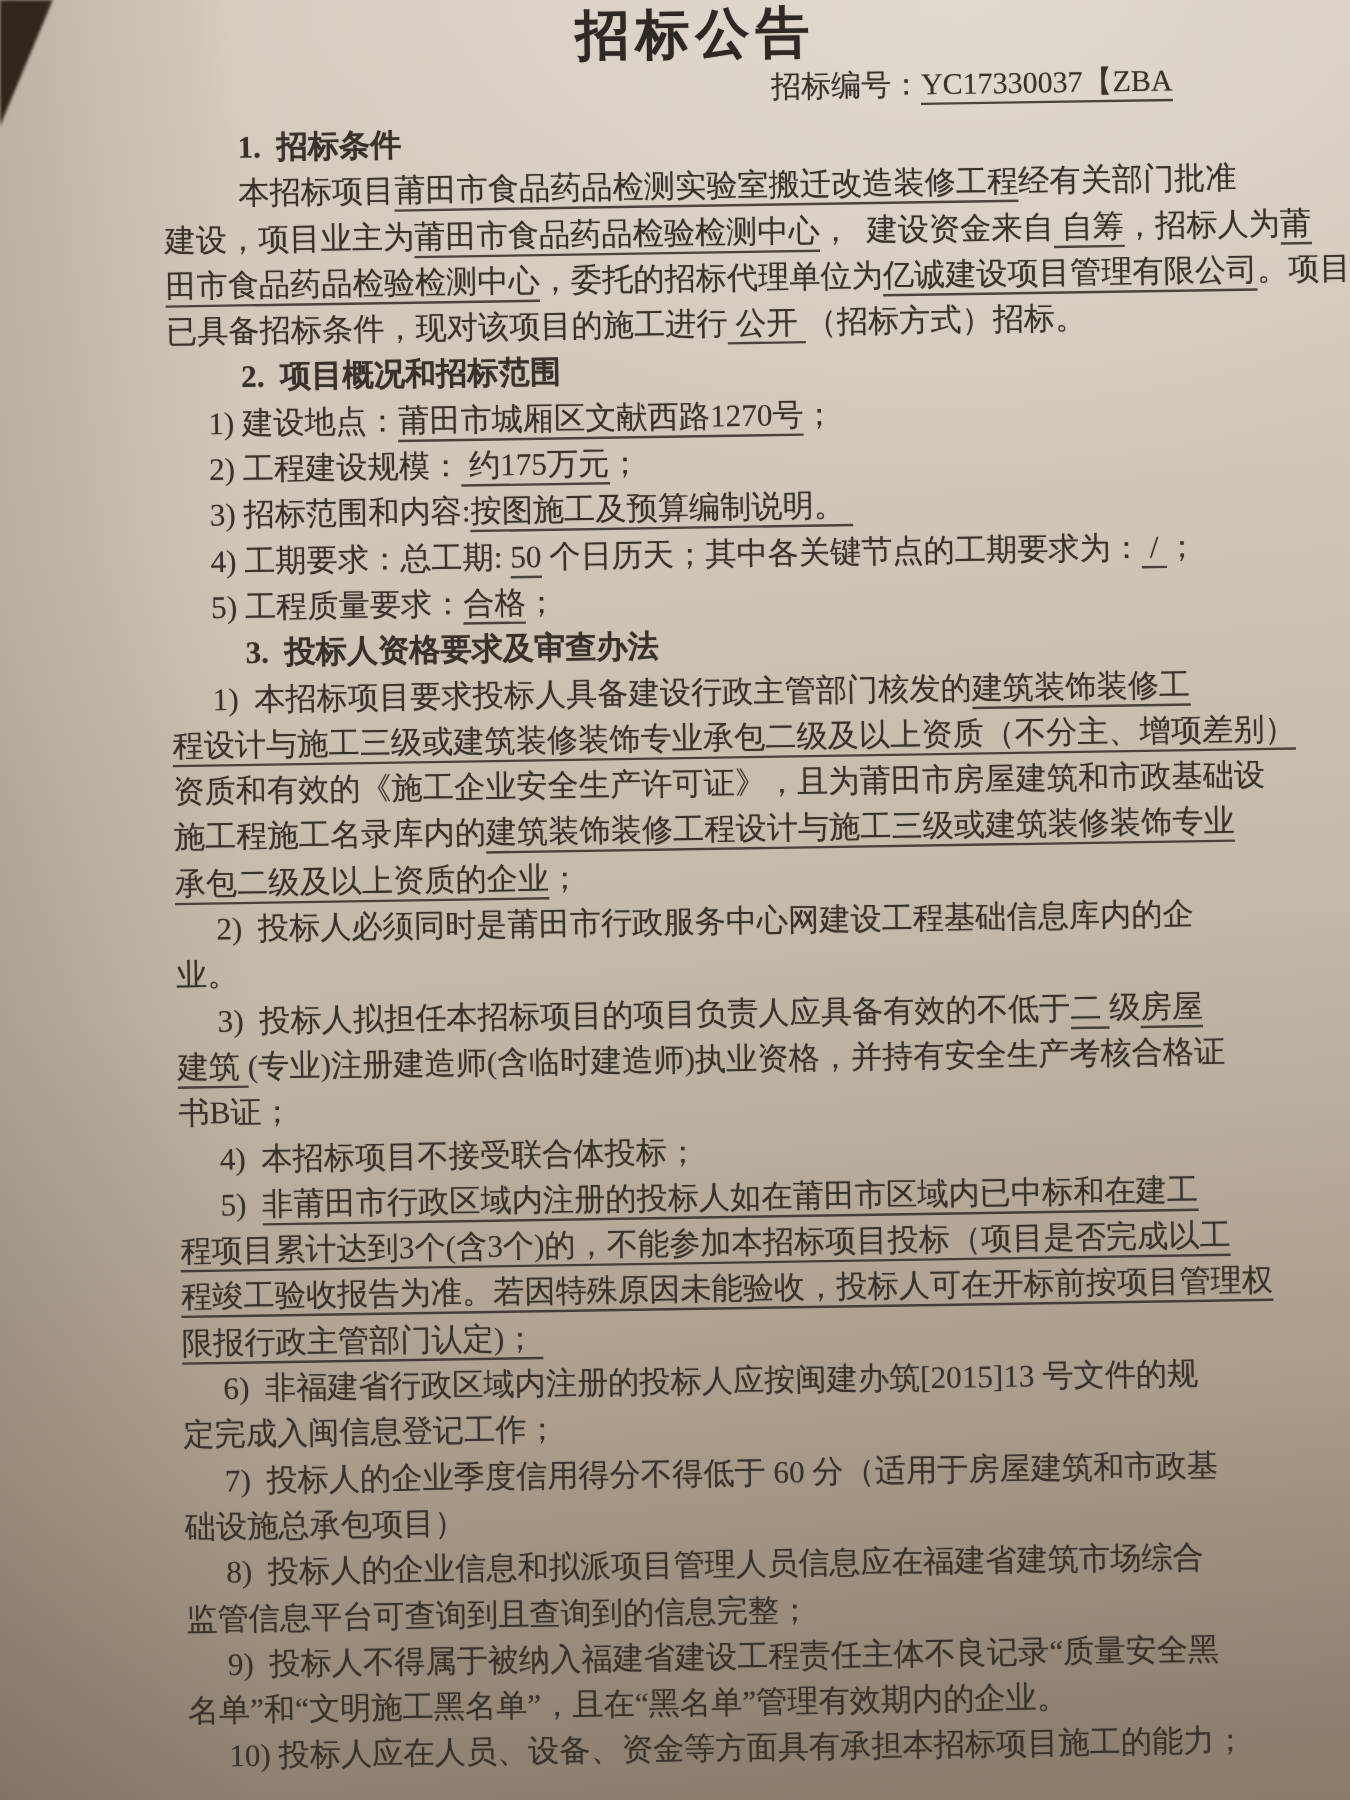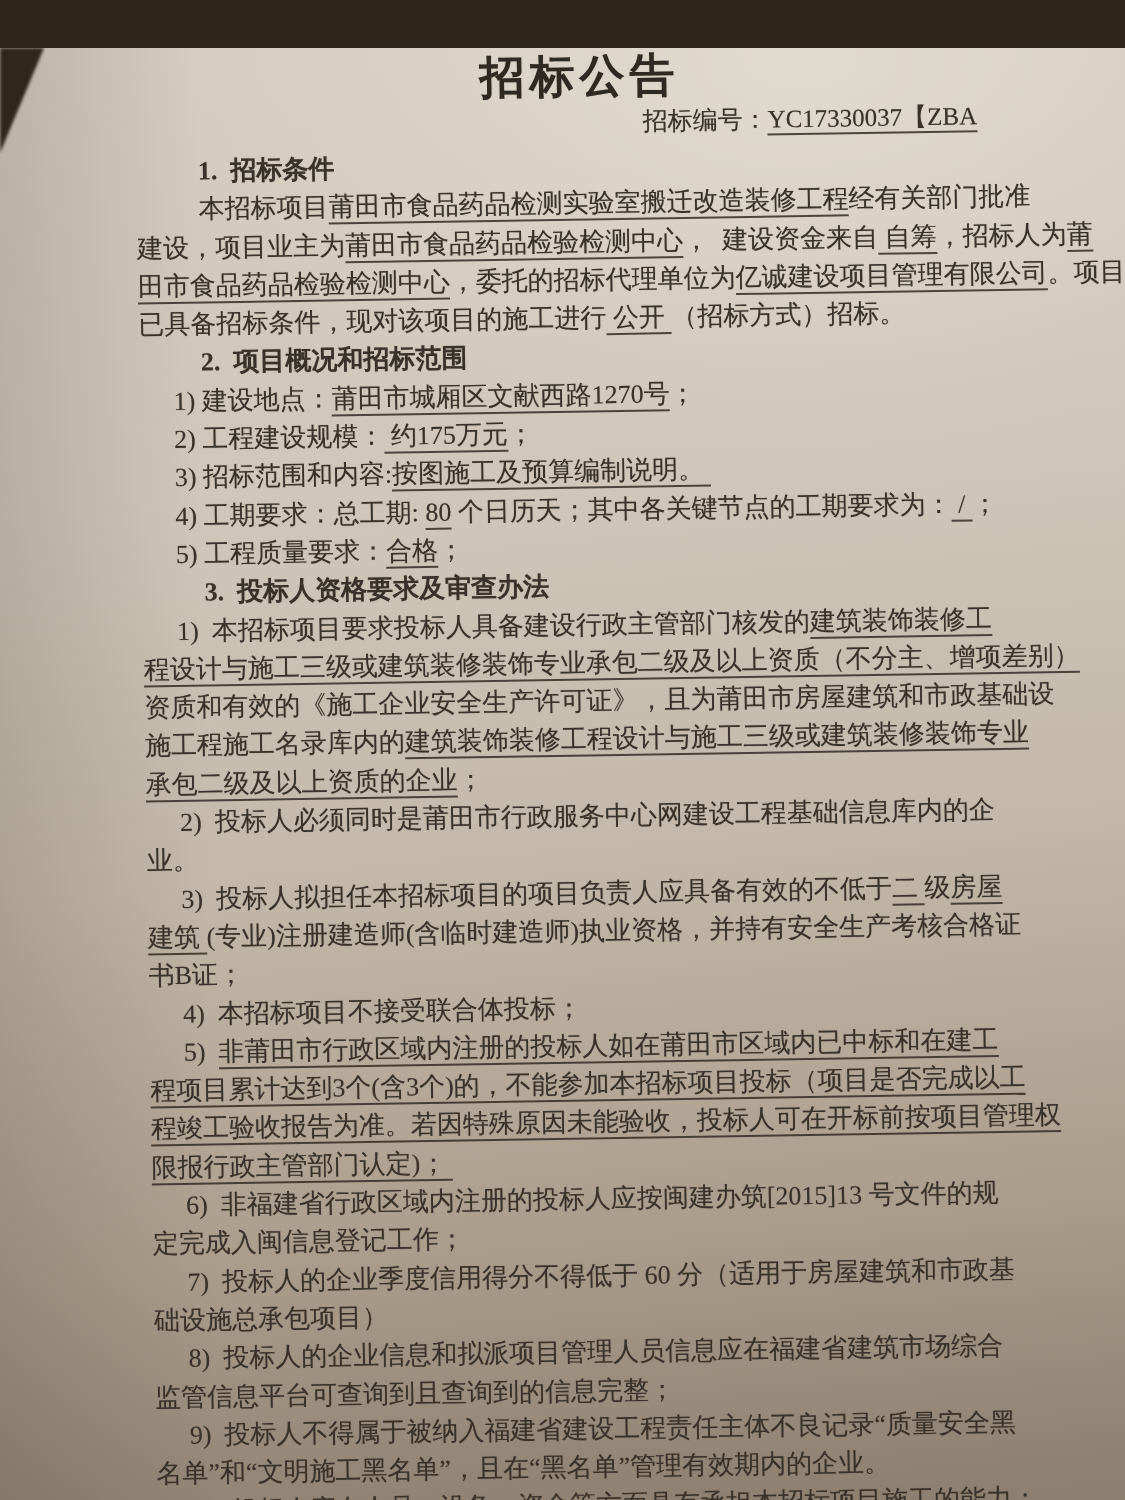--- a/index.html
+++ b/index.html
@@ -3,21 +3,21 @@
 <meta charset="utf-8">
 <style>
   html, body { margin:0; padding:0; }
   body {
     width:1125px; height:1500px;
     background:#2f261b;
     overflow:hidden;
     position:relative;
     font-family:"Liberation Serif","DejaVu Serif",serif;
   }
-  .scene { position:absolute; inset:0; overflow:hidden;margin-top:48px; }
+  .scene { position:absolute; inset:0; overflow:hidden; }
 
   
   .paper {
     position:absolute; left:-45px; top:-55px;
     width:1260px; height:1650px;
     transform:rotate(-0.9deg);
     transform-origin:600px 750px;
     background:
       radial-gradient(1000px 620px at 68% 4%, rgba(255,252,244,0.30), rgba(255,252,244,0) 65%),
       linear-gradient(90deg, rgba(56,46,33,0.20) 0%, rgba(56,46,33,0) 20%),
@@ -76,21 +76,21 @@
       <div id="lines">
           <div class="line heading ind-para"><span>1.  招标条件</span></div>
           <div class="line ind-para"><span>本招标项目</span><span class="u">莆田市食品药品检测实验室搬迁改造装修工程</span><span>经有关部门批准</span></div>
           <div class="line ind-none"><span>建设，项目业主为</span><span class="u">莆田市食品药品检验检测中心</span><span>，  建设资金来自</span><span class="u"> 自筹</span><span>，招标人为</span><span class="u">莆</span></div>
           <div class="line ind-none"><span class="u">田市食品药品检验检测中心</span><span>，委托的招标代理单位为</span><span class="u">亿诚建设项目管理有限公司</span><span>。项目</span></div>
           <div class="line ind-none"><span>已具备招标条件，现对该项目的施工进行</span><span class="u"> 公开 </span><span>（招标方式）招标。</span></div>
           <div class="line heading ind-para"><span>2.  项目概况和招标范围</span></div>
           <div class="line ind-item"><span>1) 建设地点：</span><span class="u">莆田市城厢区文献西路1270号</span><span>；</span></div>
           <div class="line ind-item"><span>2) 工程建设规模：</span><span class="u"> 约175万元</span><span>；</span></div>
           <div class="line ind-item"><span>3) 招标范围和内容:</span><span class="u">按图施工及预算编制说明。 </span></div>
-          <div class="line ind-item"><span>4) 工期要求：总工期: </span><span class="u">80</span><span> 个日历天；其中各关键节点的工期要求为：</span><span class="u"> / </span><span>；</span></div>
+          <div class="line ind-item"><span>4) 工期要求：总工期: </span><span class="u">50</span><span> 个日历天；其中各关键节点的工期要求为：</span><span class="u"> / </span><span>；</span></div>
           <div class="line ind-item"><span>5) 工程质量要求：</span><span class="u">合格</span><span>；</span></div>
           <div class="line heading ind-para"><span>3.  投标人资格要求及审查办法</span></div>
           <div class="line ind-item"><span>1)  本招标项目要求投标人具备建设行政主管部门核发的</span><span class="u">建筑装饰装修工</span></div>
           <div class="line ind-none"><span class="u">程设计与施工三级或建筑装修装饰专业承包二级及以上资质（不分主、增项差别）</span></div>
           <div class="line ind-none"><span>资质和有效的《施工企业安全生产许可证》，且为莆田市房屋建筑和市政基础设</span></div>
           <div class="line ind-none"><span>施工程施工名录库内的</span><span class="u">建筑装饰装修工程设计与施工三级或建筑装修装饰专业</span></div>
           <div class="line ind-none"><span class="u">承包二级及以上资质的企业</span><span>；</span></div>
           <div class="line ind-item"><span>2)  投标人必须同时是莆田市行政服务中心网建设工程基础信息库内的企</span></div>
           <div class="line ind-none"><span>业。</span></div>
           <div class="line ind-item"><span>3)  投标人拟担任本招标项目的项目负责人应具备有效的不低于</span><span class="u">二 </span><span>级</span><span class="u">房屋</span></div>

